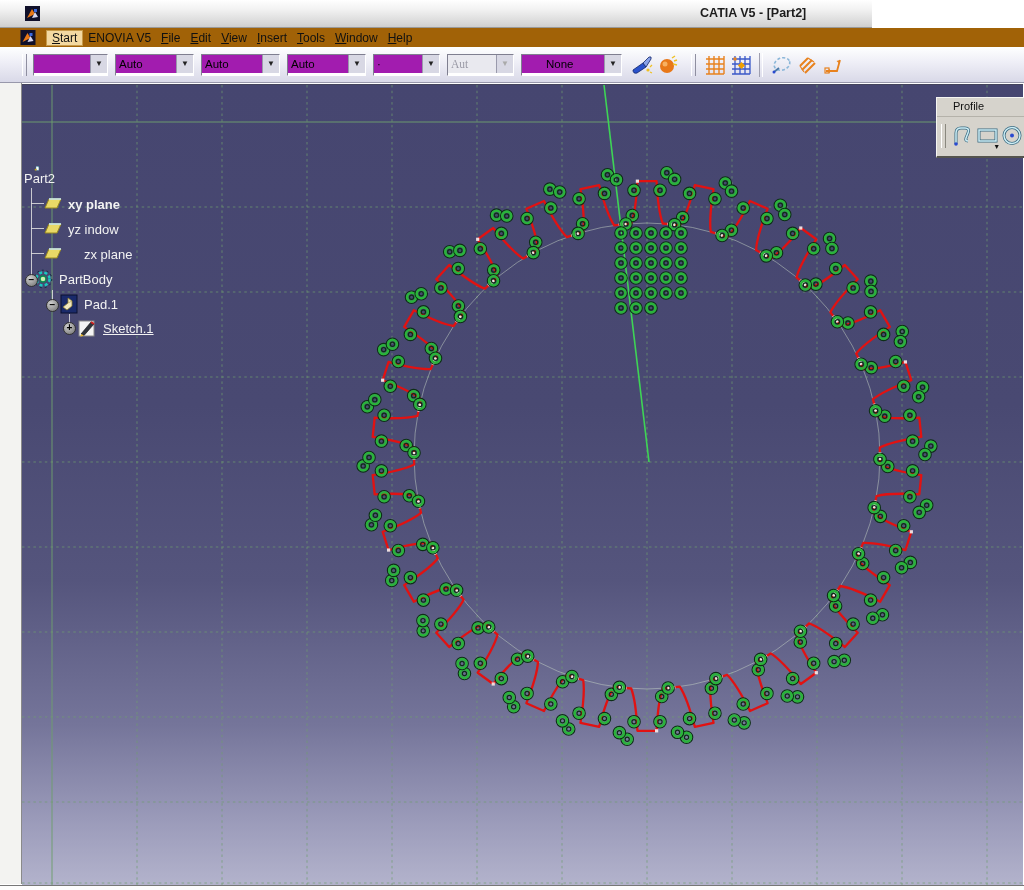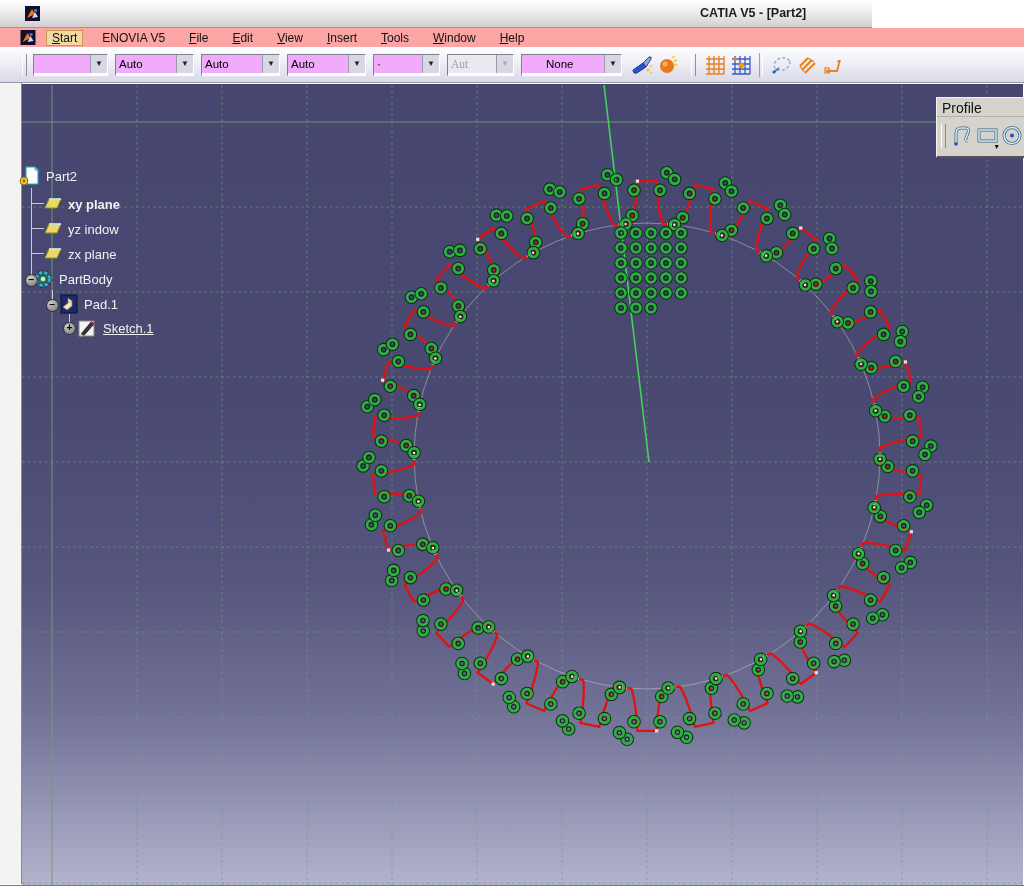--- a/index.html
+++ b/index.html
@@ -8,34 +8,34 @@
 
   
   .titlebar{position:absolute;left:0;top:0;width:872px;height:27px;
     background:linear-gradient(180deg,#ffffff 0%,#f2f2f2 35%,#d8d8d8 85%,#cfcfcf 100%);
     border-bottom:1px solid #9a9a9a;}
   .titlebar .appicon{position:absolute;left:25px;top:6px;}
   .titlebar .title{position:absolute;left:700px;top:6px;font-size:12.5px;font-weight:bold;color:#1c1c1c;}
 
   
   .menubar{position:absolute;left:0;top:28px;width:1024px;height:19px;
-    background:#fca5a5;border-bottom:1px solid #b0b0c4;display:flex;align-items:center;}
+    background:#a16207;border-bottom:1px solid #b0b0c4;display:flex;align-items:center;}
   .menubar .appicon{margin-left:20px;margin-right:6px;}
-  .menu-item{font-size:12px;color:#111;padding:1px 5px;margin-left:14px;white-space:nowrap;cursor:default;}
+  .menu-item{font-size:12px;color:#111;padding:1px 5px;white-space:nowrap;cursor:default;}
   .menu-item u{text-decoration:underline;}
   .menu-hl{background:#f3d9a2;border:1px solid #c69a4a;padding:0 5px;margin-left:4px;}
 
   
   .toolbar{position:absolute;left:0;top:47px;width:1024px;height:35px;
     background:linear-gradient(180deg,#feffff 0%,#eeeef6 45%,#d9d9e8 100%);
     border-bottom:1px solid #9898ab;display:flex;align-items:center;}
   .grip{width:3px;height:22px;border-left:1px solid #ffffff;border-right:1px solid #8f8fa0;margin:0 6px 0 22px;}
   .combo{height:20px;display:inline-flex;margin-right:7px;border:1px solid;border-color:#7f7f90 #ffffff #ffffff #7f7f90;background:#fff;}
   .combo-field{display:inline-block;height:18px;line-height:18px;font-size:11.5px;color:#000;
-    padding:0 3px;background:#f0abfc;overflow:hidden;white-space:nowrap;}
+    padding:0 3px;background:#a21caf;overflow:hidden;white-space:nowrap;}
   .combo-btn{width:16px;height:18px;background:#d8d8e4;border-left:1px solid #9a9aac;
     font-size:8px;color:#222;text-align:center;line-height:18px;cursor:default;}
   .combo.disabled .combo-field{background:#e9e9ef;color:#9a9aa6;}
   .combo.disabled .combo-btn{color:#aaa;}
   .tbtn{width:24px;height:24px;display:inline-flex;align-items:center;justify-content:center;margin:0 1px;}
   .tsep{width:2px;height:24px;border-left:1px solid #9f9fb0;border-right:1px solid #ffffff;margin:0 5px;}
 
   
   .dock-left{position:absolute;left:0;top:83px;width:21px;height:801px;background:#f3f3f1;border-right:1px solid #8a8a8a;}
   .strip-bottom{position:absolute;left:0;top:885px;width:1024px;height:5px;background:#fdfdfd;border-top:1px solid #777;}
@@ -55,21 +55,21 @@
   .tlabel.selected{text-decoration:underline;}
   .tline{position:absolute;background:rgba(225,225,225,0.85);}
   .expander{position:absolute;width:11px;height:11px;border-radius:50%;
     background:radial-gradient(circle at 35% 30%,#cfcfcf,#6e6e6e);
     border:1px solid #333;color:#000;font-size:10px;line-height:10px;text-align:center;font-weight:bold;cursor:default;}
 
   
   .profile-tb{position:absolute;left:936px;top:97px;width:88px;height:58px;
     background:#d6d3cc;border-left:1px solid #f5f5f2;border-top:1px solid #f5f5f2;
     border-bottom:2px solid #55544e;overflow:hidden;}
-  .profile-tb .ptitle{height:16px;font-size:14px;color:#111;padding:2px 0 0 5px;border-bottom:1px solid #b5b2aa;}
+  .profile-tb .ptitle{height:16px;font-size:11px;color:#111;padding:2px 0 0 16px;border-bottom:1px solid #b5b2aa;}
   .profile-row{display:flex;align-items:center;height:38px;}
   .pgrip{width:3px;height:24px;border-left:1px solid #fff;border-right:1px solid #8a887f;margin:0 5px 0 4px;}
   .pbtn{width:26px;height:30px;display:flex;align-items:center;justify-content:center;position:relative;}
   .pbtn .dd{position:absolute;right:0px;bottom:1px;font-size:7px;color:#111;}
 </style>
 </head>
 <body>
 
 <div class="titlebar">
   <svg class="appicon" width="15" height="15" viewBox="0 0 15 15">
@@ -1308,21 +1308,21 @@
 <div class="strip-bottom"></div>
 
 <div class="tree-layer">
   <div class="tline" style="left:31px;top:188px;width:1px;height:92px;"></div>
   <div class="tline" style="left:31px;top:203px;width:13px;height:1px;"></div>
   <div class="tline" style="left:31px;top:228px;width:13px;height:1px;"></div>
   <div class="tline" style="left:31px;top:253px;width:13px;height:1px;"></div>
   <div class="tline" style="left:52px;top:290px;width:1px;height:14px;"></div>
   <div class="tline" style="left:69px;top:314px;width:1px;height:13px;"></div>
 
-  <div class="tree-row" style="left:19px;top:166px;">
+  <div class="tree-row" style="left:19px;top:166px;flex-direction:column;">
     <svg width="22" height="22" viewBox="0 0 22 22">
       <path d="M7 2 h9 l3 3 v14 h-12 z" fill="#fdfdfd" stroke="#2aa9b8" stroke-width="1.2"></path>
       <path d="M16 2 l3 3 h-3 z" fill="#bfe9ee" stroke="#2aa9b8" stroke-width="1"></path>
       <circle cx="5" cy="16" r="4" fill="#e8c830" stroke="#8a6d10" stroke-width="1"></circle>
       <circle cx="5" cy="16" r="1.4" fill="#8a6d10"></circle>
     </svg>
     <span class="tlabel">Part2</span>
   </div>
 
   <div class="tree-row" style="left:44px;top:194px;font-weight:bold;">
@@ -1334,21 +1334,21 @@
   </div>
 
   <div class="tree-row" style="left:44px;top:219px;">
     <svg width="19" height="14" viewBox="0 0 19 14">
       <path d="M5 2 h12 l-4 9 h-12 z" fill="#e9d967" stroke="#9a8a20" stroke-width="1"></path>
       <path d="M5 2 h12" stroke="#cfeef2" stroke-width="1.6"></path>
     </svg>
     <span class="tlabel">yz indow</span>
   </div>
 
-  <div class="tree-row" style="left:44px;top:244px;">
+  <div class="tree-row" style="left:44px;top:244px;gap:16px;">
     <svg width="19" height="14" viewBox="0 0 19 14">
       <path d="M5 2 h12 l-4 9 h-12 z" fill="#e9d967" stroke="#9a8a20" stroke-width="1"></path>
       <path d="M5 2 h12" stroke="#cfeef2" stroke-width="1.6"></path>
     </svg>
     <span class="tlabel">zx plane</span>
   </div>
 
   <div class="tree-row" style="left:32px;top:269px;">
     <svg width="22" height="22" viewBox="0 0 22 22">
       <circle cx="11" cy="11" r="6.5" fill="none" stroke="#19c8c0" stroke-width="2.5" stroke-dasharray="3 2.2"></circle>

